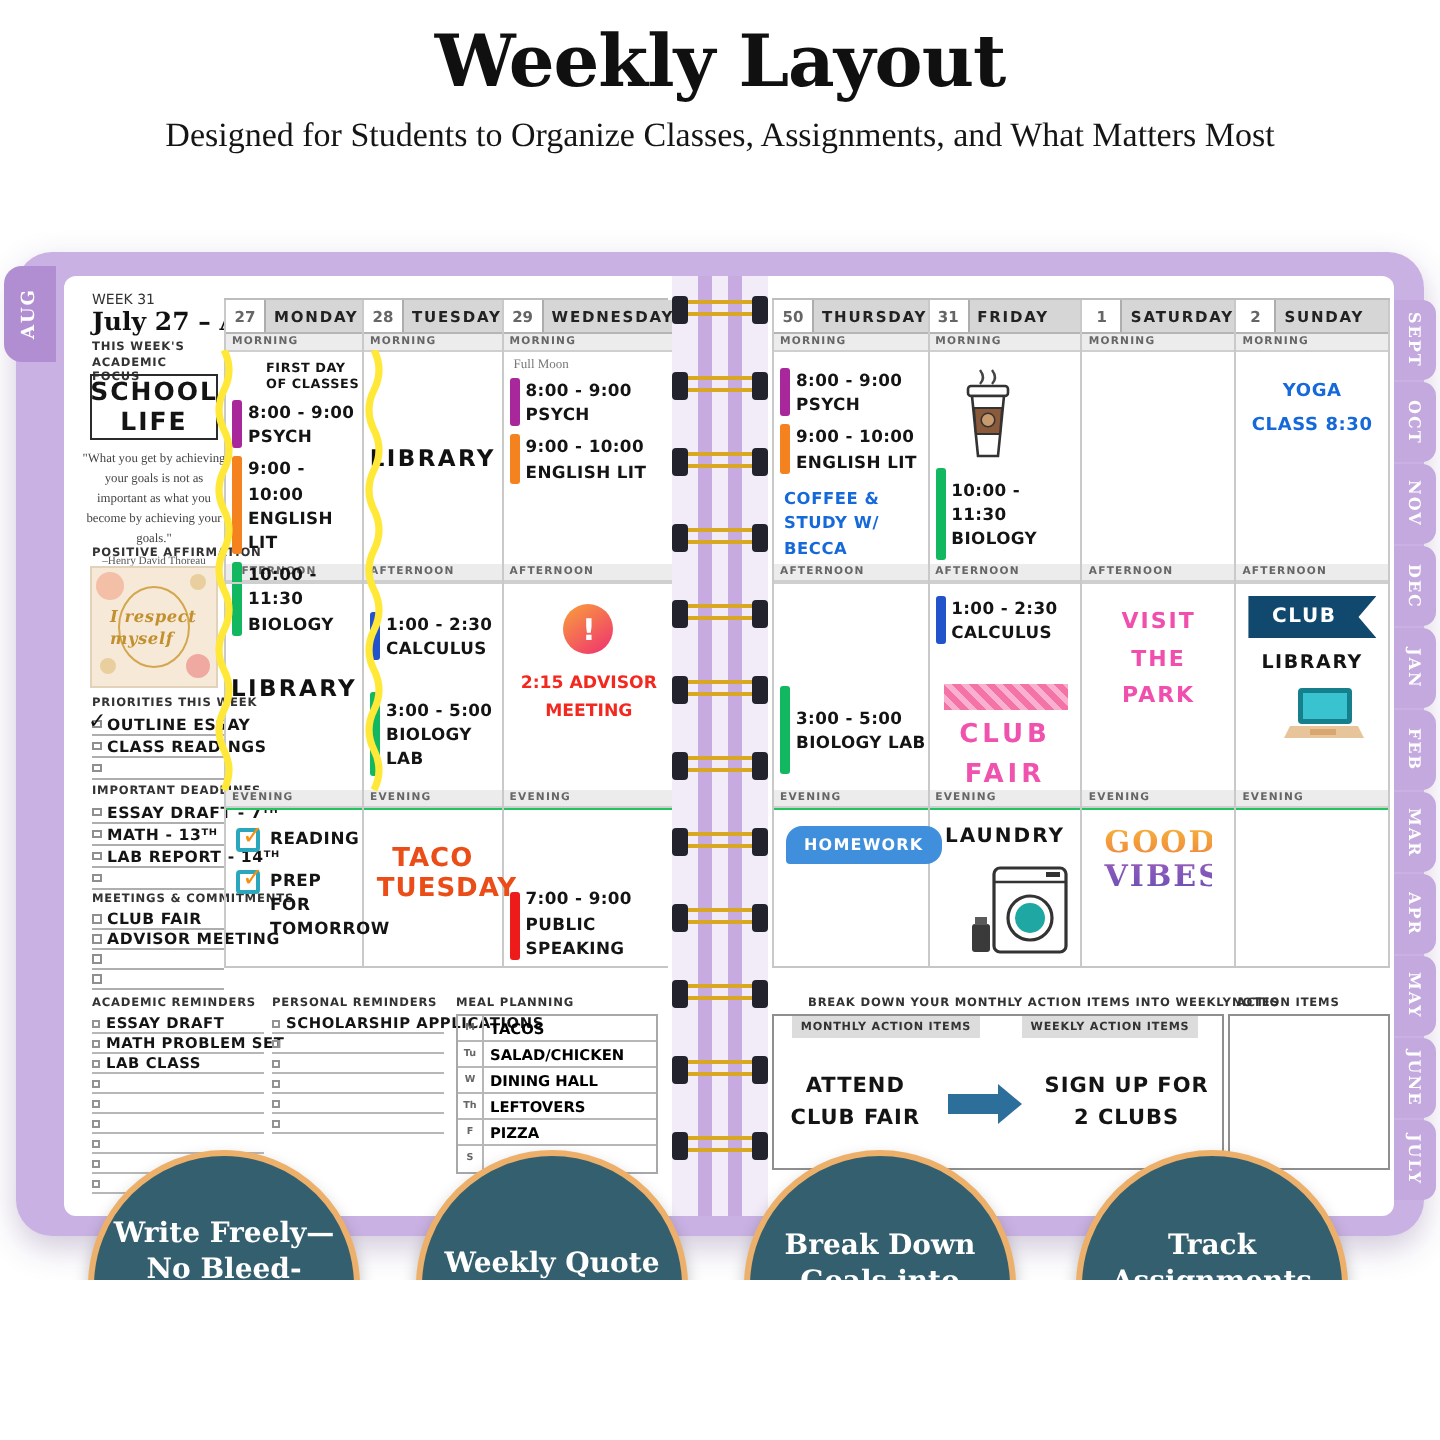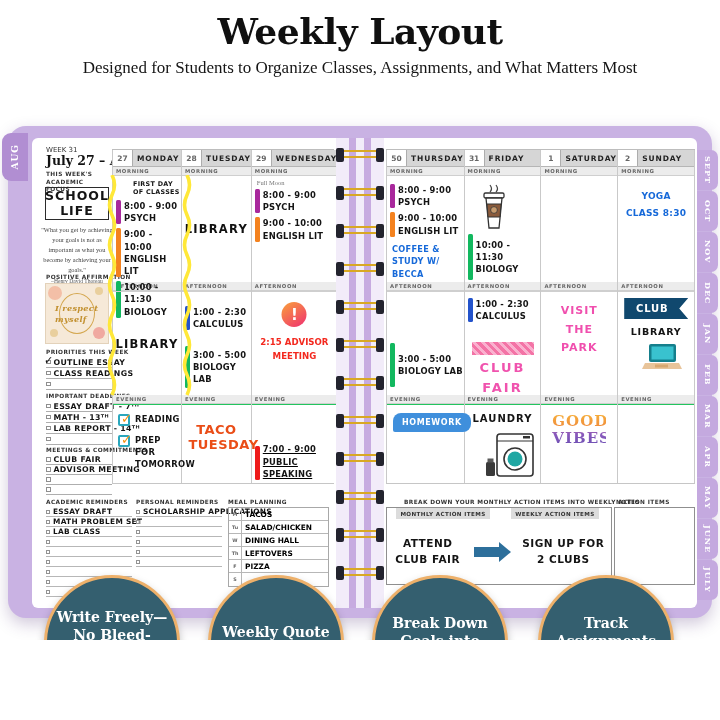--- a/index.html
+++ b/index.html
@@ -359,21 +359,21 @@
           </div>
           <div class="strip">AFTERNOON</div>
           <div class="cell h-aft">
             <div class="alert-icon">!</div>
             <div class="alert-txt">2:15 ADVISOR MEETING</div>
           </div>
           <div class="strip">EVENING</div>
           <div class="cell h-eve">
             <div class="event event-bottom">
                 <span class="bar bar-tall" style="height: 34px; background-color: rgb(238, 27, 27);"></span>
-                <span class="etx" style="justify-content:flex-start;text-decoration:underline;">
+                <span class="etx" style="justify-content:flex-start;">
                   <span class="t">7:00 - 9:00</span>
                   <span class="n">PUBLIC SPEAKING</span>
                 </span>
               </div>
           </div>
         </div>
       </div>
 
       <div class="lbl abs" style="left:14px;top:361px;">ACADEMIC REMINDERS</div>
       <div class="rem-list" style="left:14px;top:369px;">

